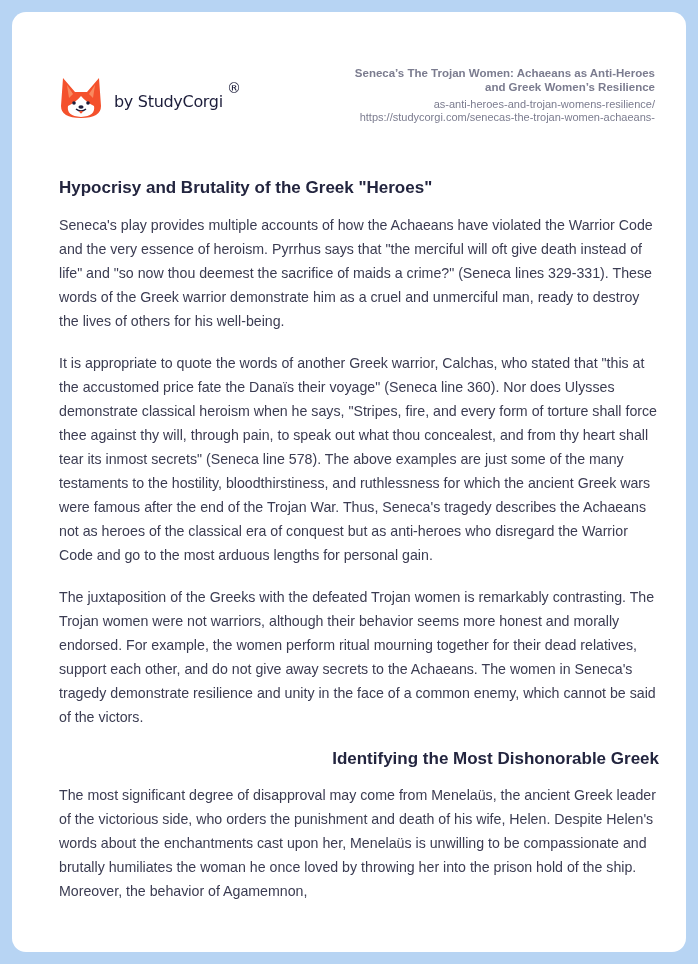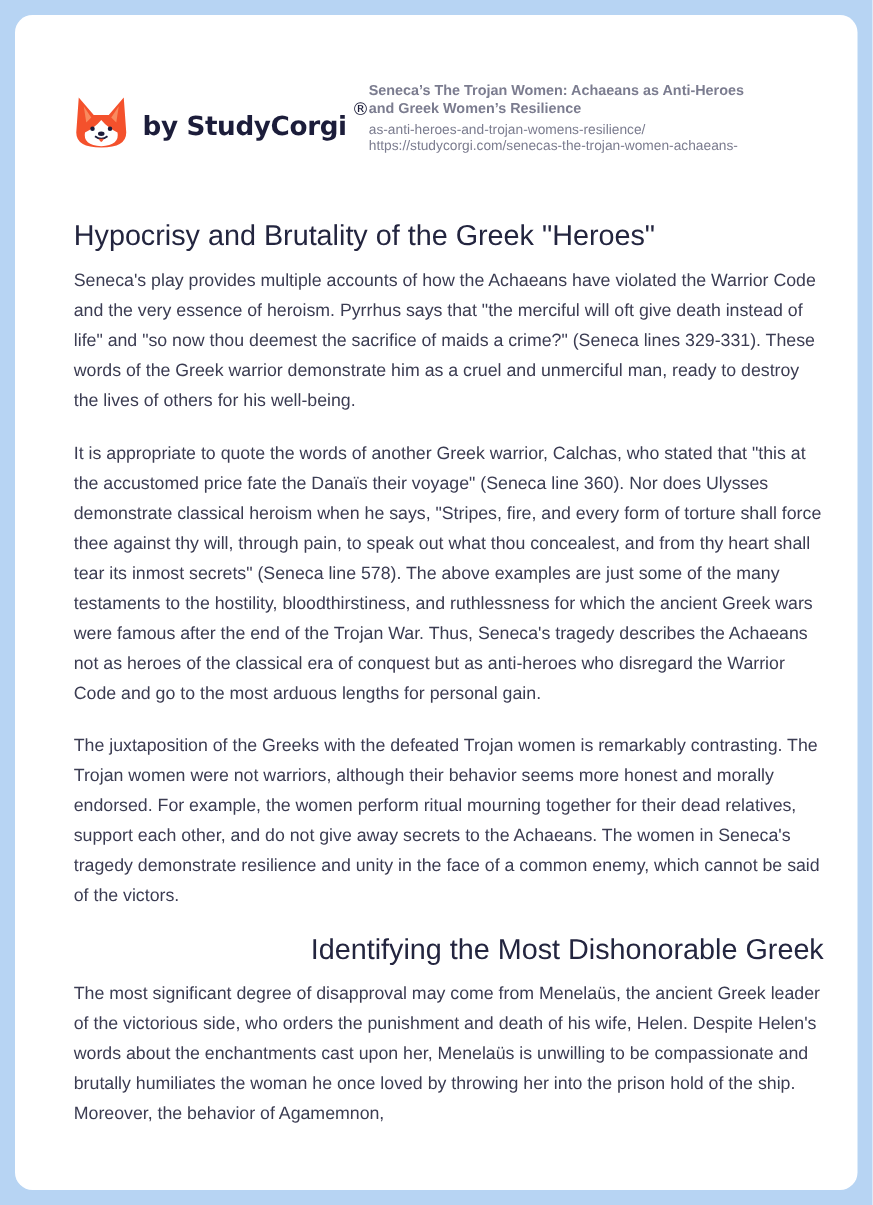--- a/index.html
+++ b/index.html
@@ -21,53 +21,53 @@
       position: absolute; left: 0; top: 0; width: 674px; height: 140px;
     }
     .logo {
       position: absolute; left: 48px; top: 64px;
       display: flex; align-items: center;
     }
     .corgi { width: 42px; height: 44px; display: block; }
     .brand {
       margin-left: 12px;
       font-family: "DejaVu Sans", sans-serif;
-      font-weight: bold;
-      font-size: 21px;
+      font-weight: normal;
+      font-size: 16px;
       color: #1c1d3a;
       letter-spacing: -0.3px;
       position: relative; top: 3px;
     }
     .reg {
       font-family: "DejaVu Sans", sans-serif;
       font-size: 14px; color: #1c1d3a;
       position: relative; top: -10px; margin-left: 4px;
     }
     .meta {
       position: absolute; right: 31px; top: 54px;
-      text-align: left; width: 360px;
+      text-align: right; width: 360px;
     }
     .meta-title {
       font-family: "Liberation Sans", sans-serif;
       font-weight: bold; font-size: 11.5px; line-height: 14px;
       color: #7b7c8f;
     }
     .meta-url {
       margin-top: 4px;
       font-family: "Liberation Sans", sans-serif;
       font-size: 11px; line-height: 13px;
       color: #7b7c8f;
     }
     .content {
       position: absolute; left: 47px; top: 164px; width: 600px;
     }
     h2 {
       margin: 0;
       font-family: "Liberation Sans", sans-serif;
-      font-weight: normal; font-size: 23px;
+      font-weight: bold; font-size: 17px;
       color: #23253f;
       line-height: 24px;
     }
     p {
       margin: 0;
       font-family: "Liberation Sans", sans-serif;
       font-size: 14.2px;
       line-height: 24px;
       color: #3b3c52;
     }

